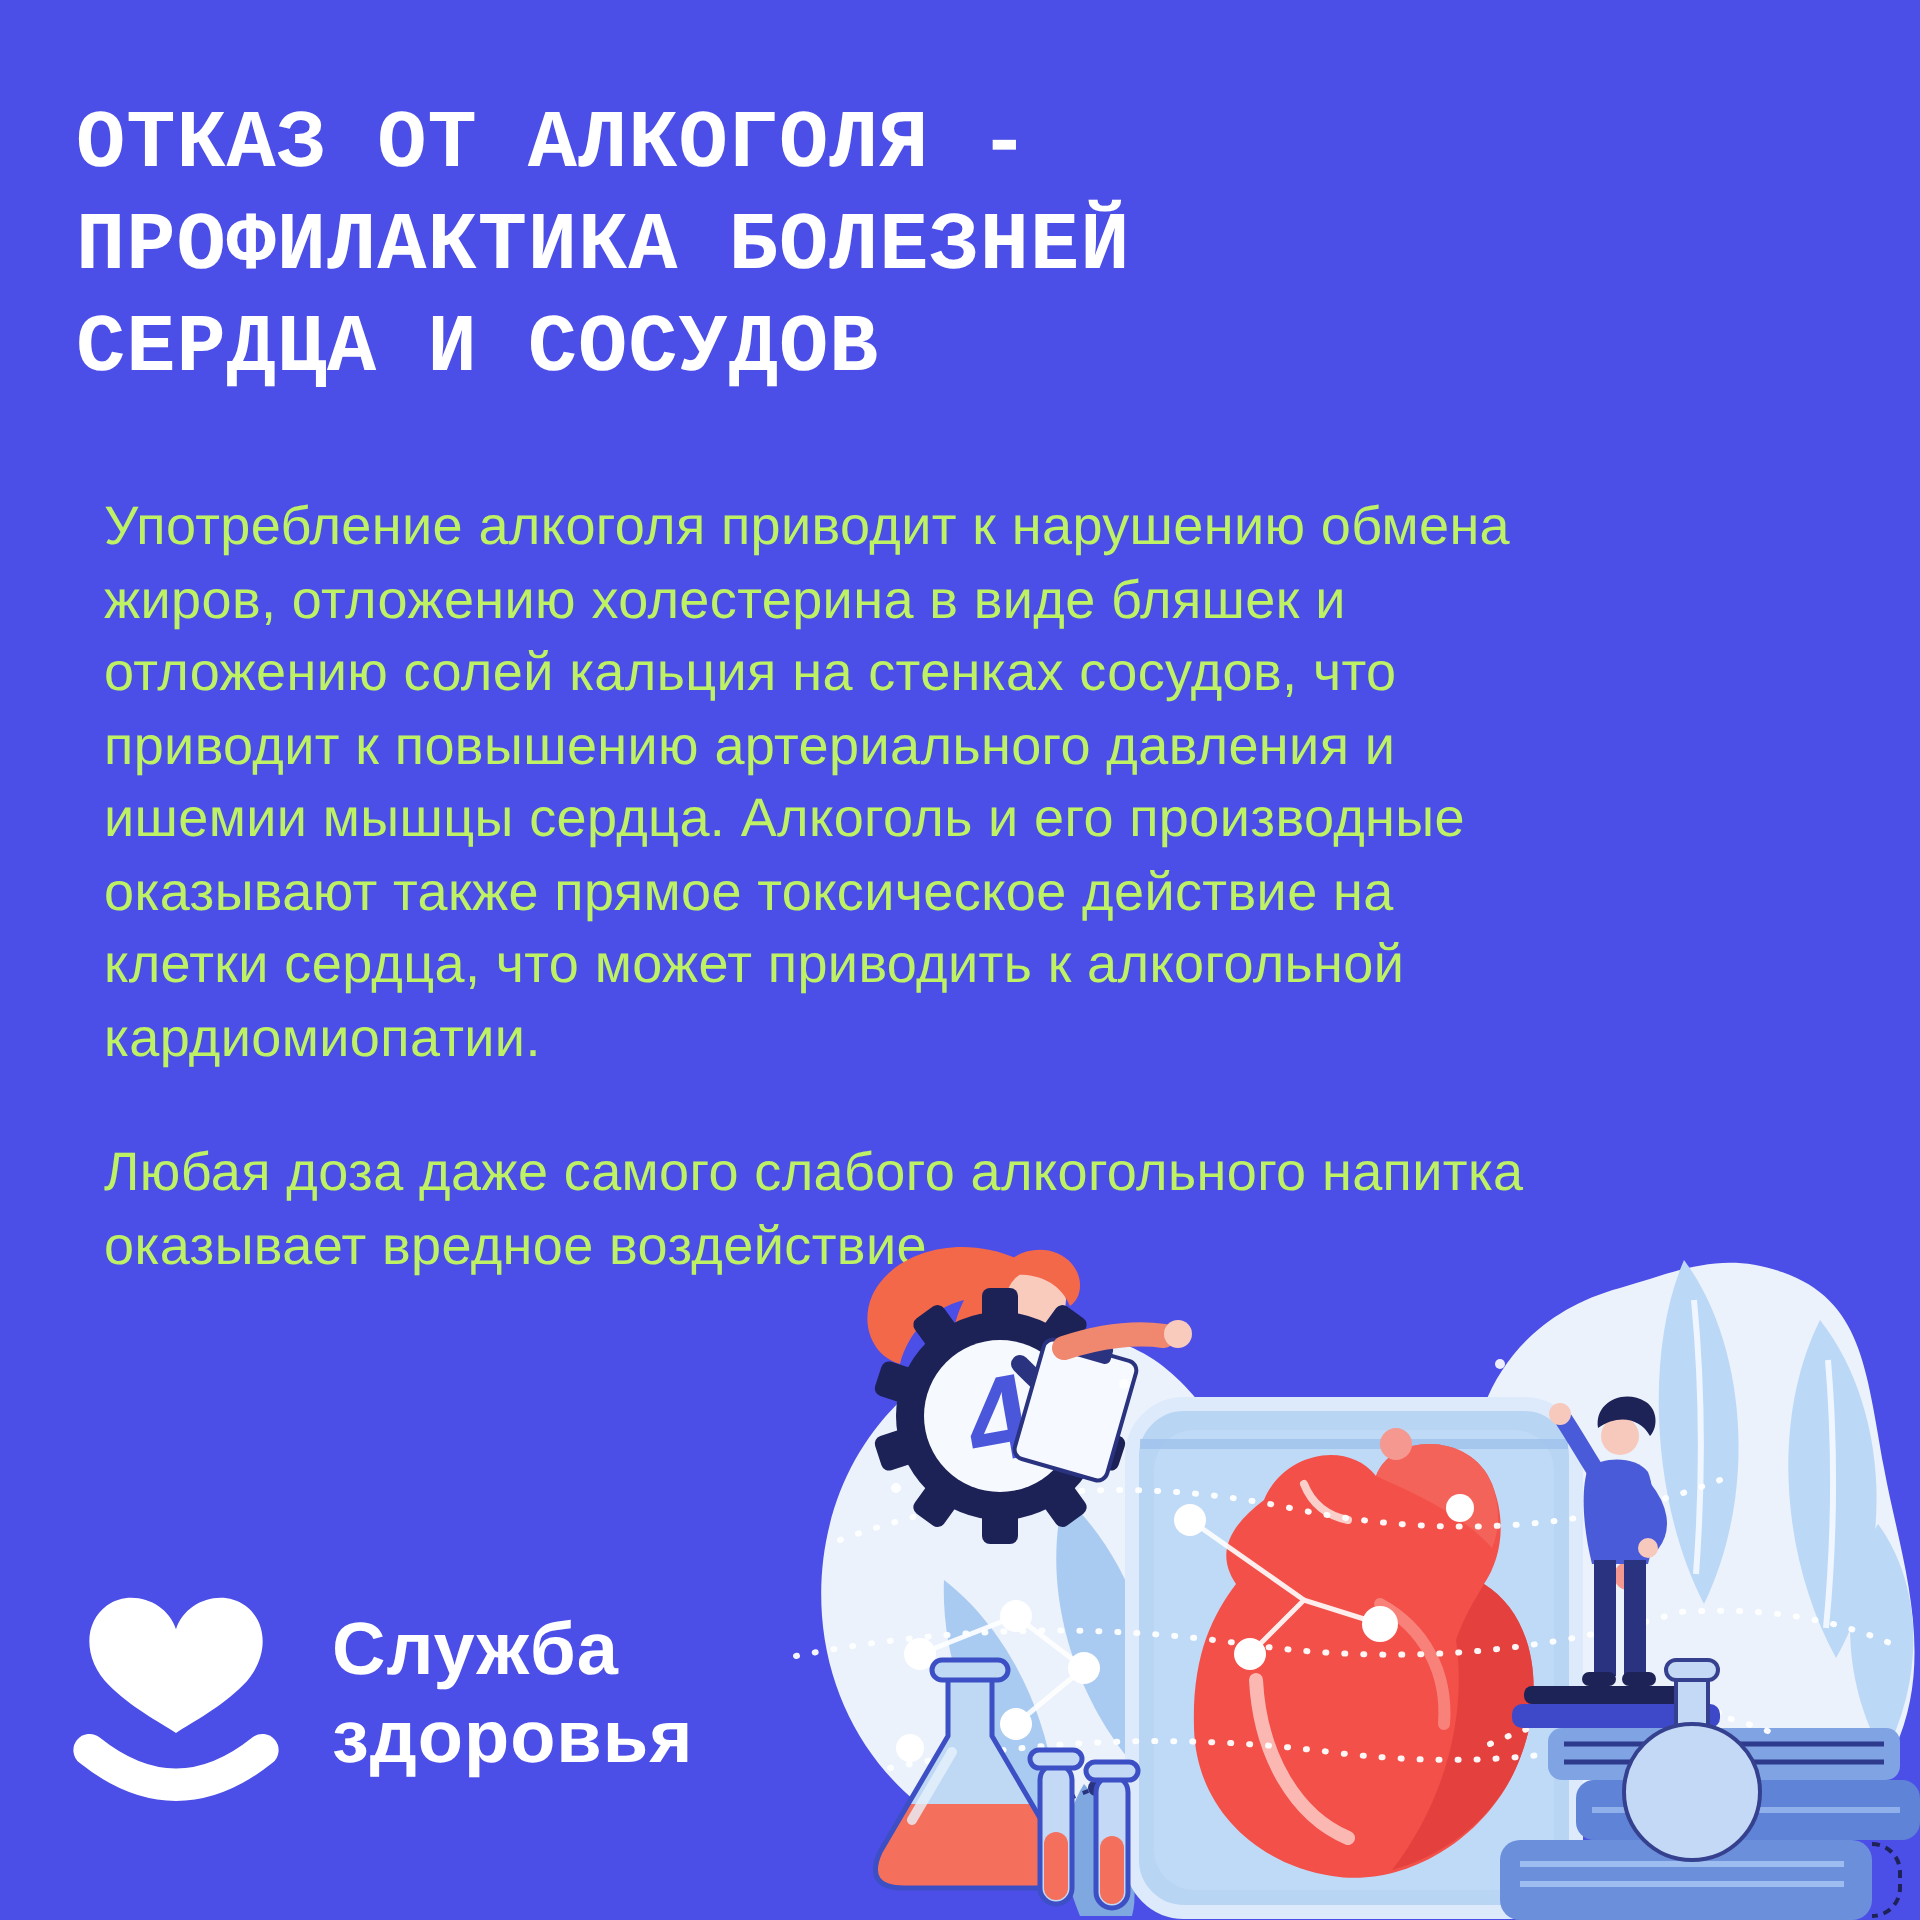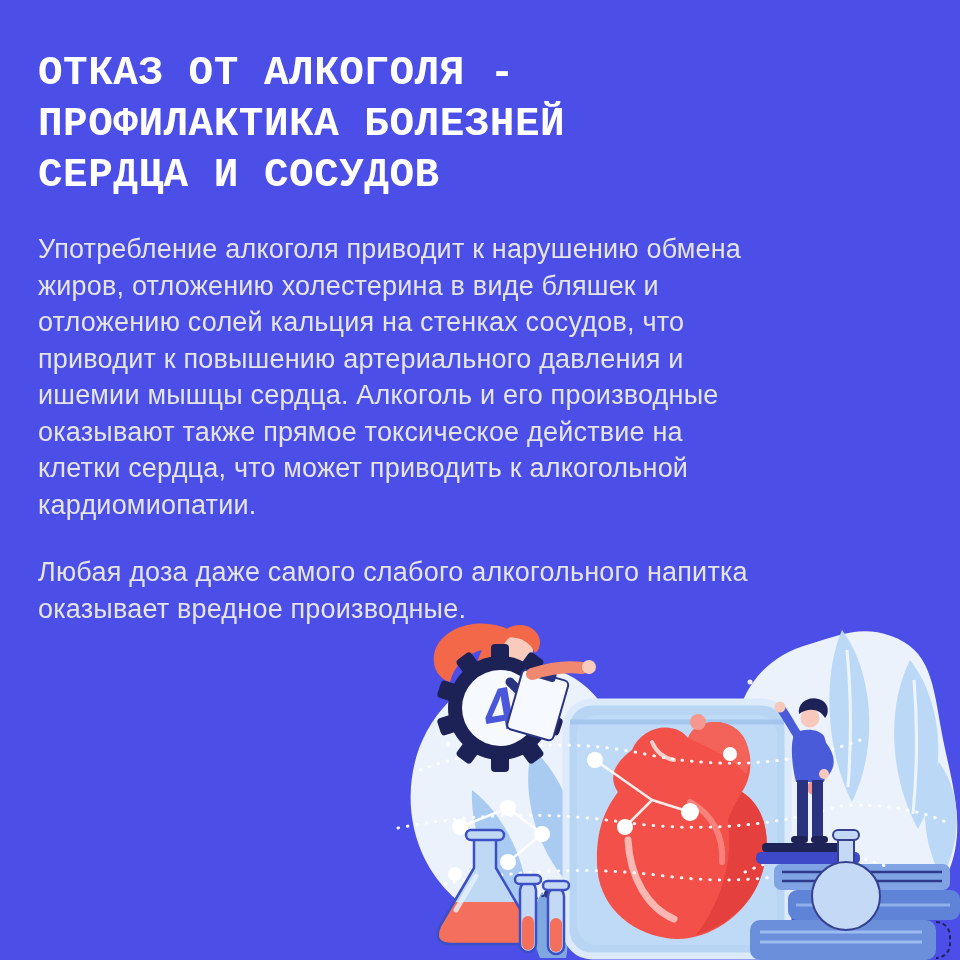--- a/index.html
+++ b/index.html
@@ -21,22 +21,22 @@
     font-size: 41px;
     font-weight: 700;
     line-height: 51px;
     letter-spacing: 0.5px;
     white-space: pre-line;
     font-family: Liberation Mono, monospace;
   }
   .para {
     position: absolute;
     left: 38px;
-    margin: 0;
-    color: #e5e5e5;
+    margin: 14px;
+    color: #bef264;
     font-size: 27px;
     font-weight: 400;
     line-height: 36.5px;
     letter-spacing: 0.2px;
     white-space: pre-line;
   }
   .para1 { top: 231px; }
   .para2 { top: 554px; }
   .logo {
     position: absolute;
@@ -72,22 +72,30 @@
   <p class="para para1">Употребление алкоголя приводит к нарушению обмена
 жиров, отложению холестерина в виде бляшек и
 отложению солей кальция на стенках сосудов, что
 приводит к повышению артериального давления и
 ишемии мышцы сердца. Алкоголь и его производные
 оказывают также прямое токсическое действие на
 клетки сердца, что может приводить к алкогольной
 кардиомиопатии.</p>
 
   <p class="para para2">Любая доза даже самого слабого алкогольного напитка
-оказывает вредное производные.</p>
-
+оказывает вредное воздействие.</p>
+
+  <div class="logo">
+    <svg class="logo-icon" viewBox="0 0 100 108" aria-hidden="true">
+      <path d="M50,24 C46,11 29,5 18,13 C7,21 7,38 19,50 C29,60 42,67 50,72 C58,67 71,60 81,50 C93,38 93,21 82,13 C71,5 54,11 50,24 Z" fill="#FFFFFF"></path>
+      <path d="M10,80 Q50,112 90,80" fill="none" stroke="#FFFFFF" stroke-width="15" stroke-linecap="round"></path>
+    </svg>
+    <div class="logo-text">Служба
+здоровья</div>
+  </div>
 
   <svg class="illustration" viewBox="0 0 570 338" aria-hidden="true">
 
     <g>
       <path d="M118,48 C58,60 16,118 21,186 C26,253 78,306 145,308 C206,310 252,268 258,208 C263,155 238,120 222,96 C198,60 172,37 118,48 Z" fill="#EBF2FB"></path>
       <path d="M420,22 C353,40 330,106 355,168 C373,212 361,258 404,288 C458,321 533,303 557,253 C579,206 560,156 552,112 C543,62 541,28 501,14 C470,3 448,14 420,22 Z" fill="#EBF2FB"></path>
     </g>
 
     <g fill="#BCD8F7">
       <path d="M452,8 C482,48 490,122 462,180 C436,130 432,54 452,8 Z"></path>

